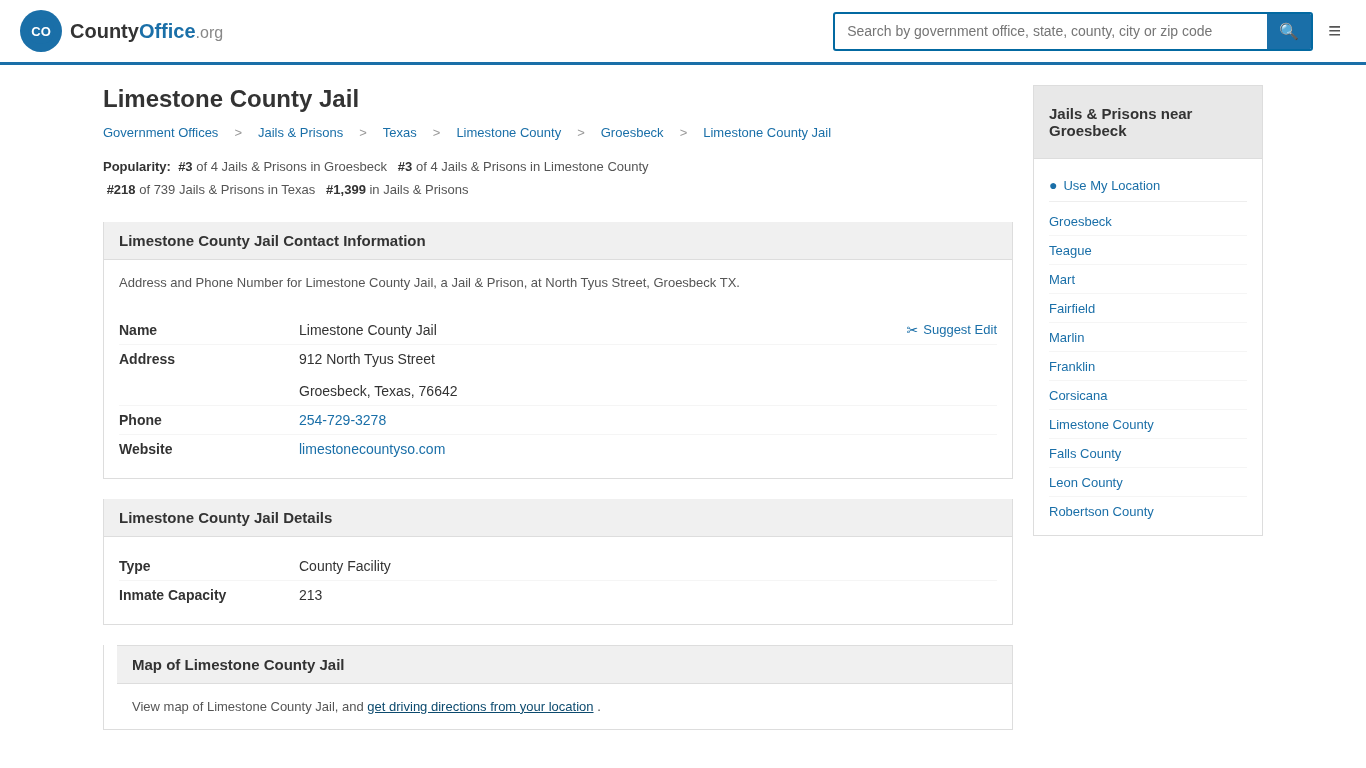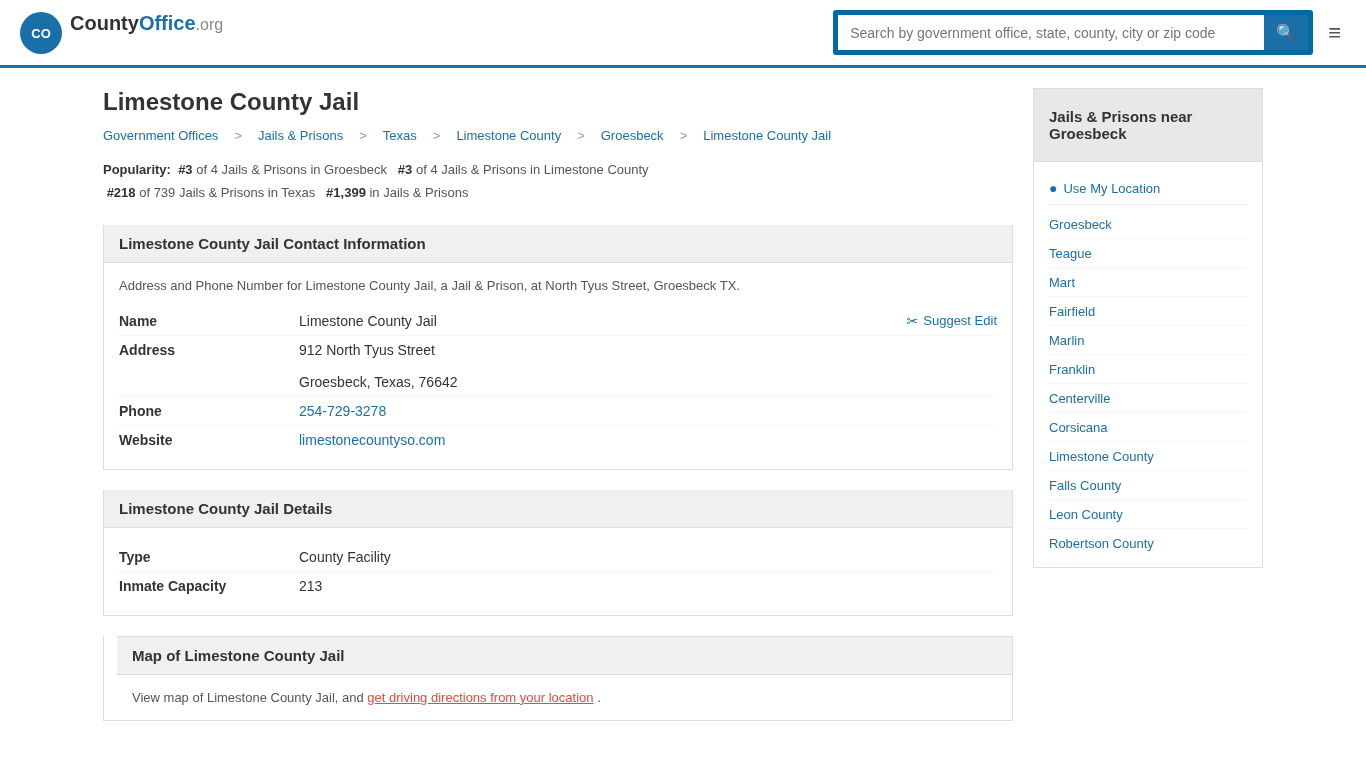--- a/index.html
+++ b/index.html
@@ -9,20 +9,21 @@
     .header {
       background: #fff;
       border-bottom: 3px solid #1a6fa8;
       padding: 10px 20px;
       display: flex;
       align-items: center;
       justify-content: space-between;
     }
     .logo-area {
       display: flex;
+      align-items: center;
       gap: 8px;
     }
     .logo-circle {
       width: 42px;
       height: 42px;
       background: #1a6fa8;
       border-radius: 50%;
       display: flex;
       align-items: center;
       justify-content: center;
@@ -31,21 +32,21 @@
       font-weight: bold;
     }
     .header-right {
       display: flex;
       align-items: center;
       gap: 10px;
     }
     .search-bar {
       display: flex;
       align-items: center;
-      border: 5px solid #0369a1;
+      border: 2px solid #0369a1;
       border-radius: 3px;
       overflow: hidden;
       width: 480px;
     }
     .search-bar input {
       border: none;
       outline: none;
       padding: 8px 12px;
       font-size: 14px;
       flex: 1;
@@ -135,21 +136,21 @@
     }
     .info-section .section-header {
       border-top: none;
     }
     .info-body {
       padding: 15px;
     }
     .info-description {
       font-size: 13px;
       color: #555;
-      margin-bottom: 14px;
+      margin-bottom: 26px;
     }
     .info-table {
       width: 100%;
     }
     .info-row {
       display: flex;
       padding: 6px 0;
       border-bottom: 1px solid #f5f5f5;
     }
     .info-row:last-child { border-bottom: none; }
@@ -199,21 +200,21 @@
       padding-left: 13px;
     }
     .map-body {
       padding: 15px;
     }
     .map-description {
       font-size: 13px;
       color: #555;
     }
     .map-description a {
-      color: #ef4444;
+      color: #0c4a6e;
       text-decoration: underline;
     }
 
     
     .sidebar-header {
       background: #e8e8e8;
       border: 1px solid #ddd;
       padding: 19px 15px;
       font-size: 15px;
       font-weight: bold;
@@ -403,23 +404,20 @@
       <div class="sidebar-link-item">
         <a href="#">Fairfield</a>
       </div>
       <div class="sidebar-link-item">
         <a href="#">Marlin</a>
       </div>
       <div class="sidebar-link-item">
         <a href="#">Franklin</a>
       </div>
       <div class="sidebar-link-item">
-        <a href="#">Centerville</a>
-      </div>
-      <div class="sidebar-link-item">
         <a href="#">Corsicana</a>
       </div>
       <div class="sidebar-link-item">
         <a href="#">Limestone County</a>
       </div>
       <div class="sidebar-link-item">
         <a href="#">Falls County</a>
       </div>
       <div class="sidebar-link-item">
         <a href="#">Leon County</a>

